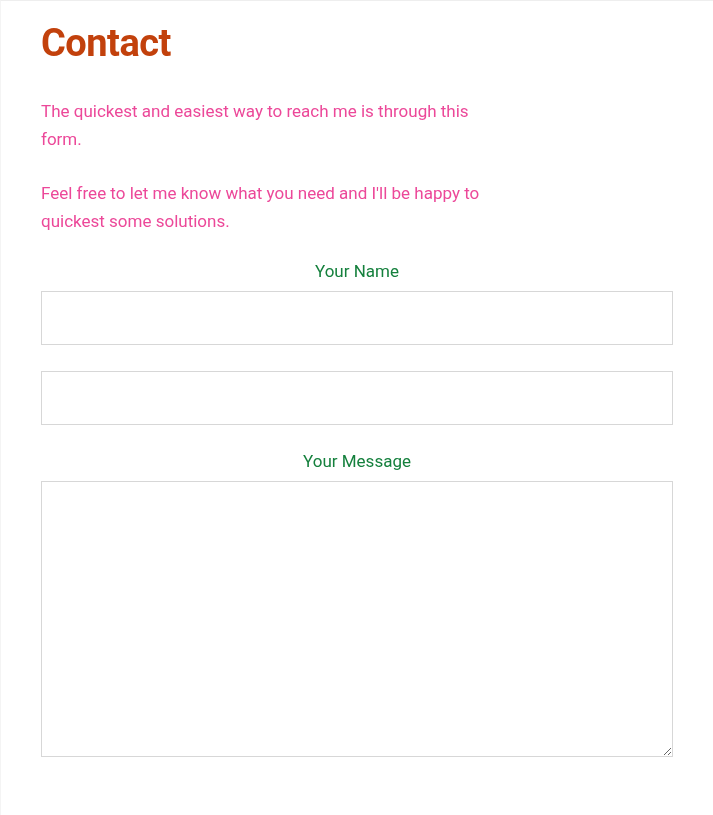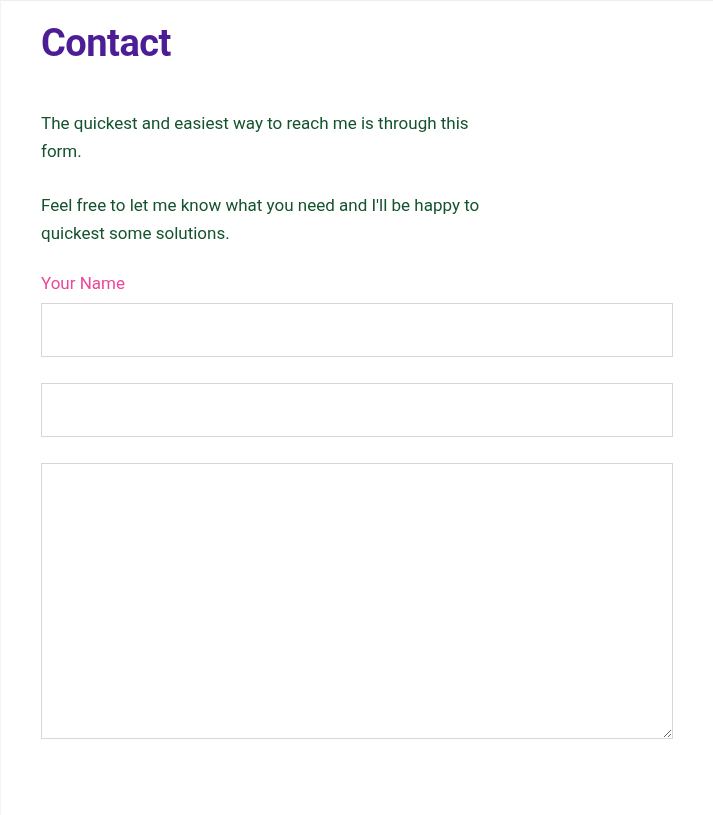--- a/index.html
+++ b/index.html
@@ -13,39 +13,40 @@
       color: #333333;
       width: 713px;
       height: 815px;
       padding: 20px 40px 40px 40px;
       border-top: 1px solid #eeeeee;
       border-left: 1px solid #f4f4f4;
     }
     .page-title {
       font-size: 38px;
       font-weight: 700;
-      color: #4c1d95;
-      margin-bottom: 44px;
+      color: #c2410c;
+      margin-bottom: 32px;
       letter-spacing: -0.5px;
     }
     .intro {
       font-size: 17px;
       line-height: 1.65;
-      color: #14532d;
+      color: #ec4899;
       margin-bottom: 26px;
       max-width: 460px;
     }
     .form-group {
       margin-top: 26px;
     }
     .form-label {
       display: block;
       font-size: 17px;
-      color: #ec4899;
+      color: #15803d;
       margin-bottom: 10px;
+      text-align: center;
     }
     .text-input {
       width: 100%;
       height: 54px;
       border: 1px solid #d7d7d7;
       background: #ffffff;
       font-size: 16px;
       padding: 10px 12px;
       outline: none;
     }
@@ -72,14 +73,15 @@
 <div class="form-group">
   <label class="form-label">Your Name</label>
   <input type="text" class="text-input" value="" style="">
 </div>
 
 <div class="form-group">
   <input type="text" class="text-input" value="" style="">
 </div>
 
 <div class="form-group">
+  <label class="form-label">Your Message</label>
   <textarea class="textarea-input" value="" style=""></textarea>
 </div>
 
 </body></html>

